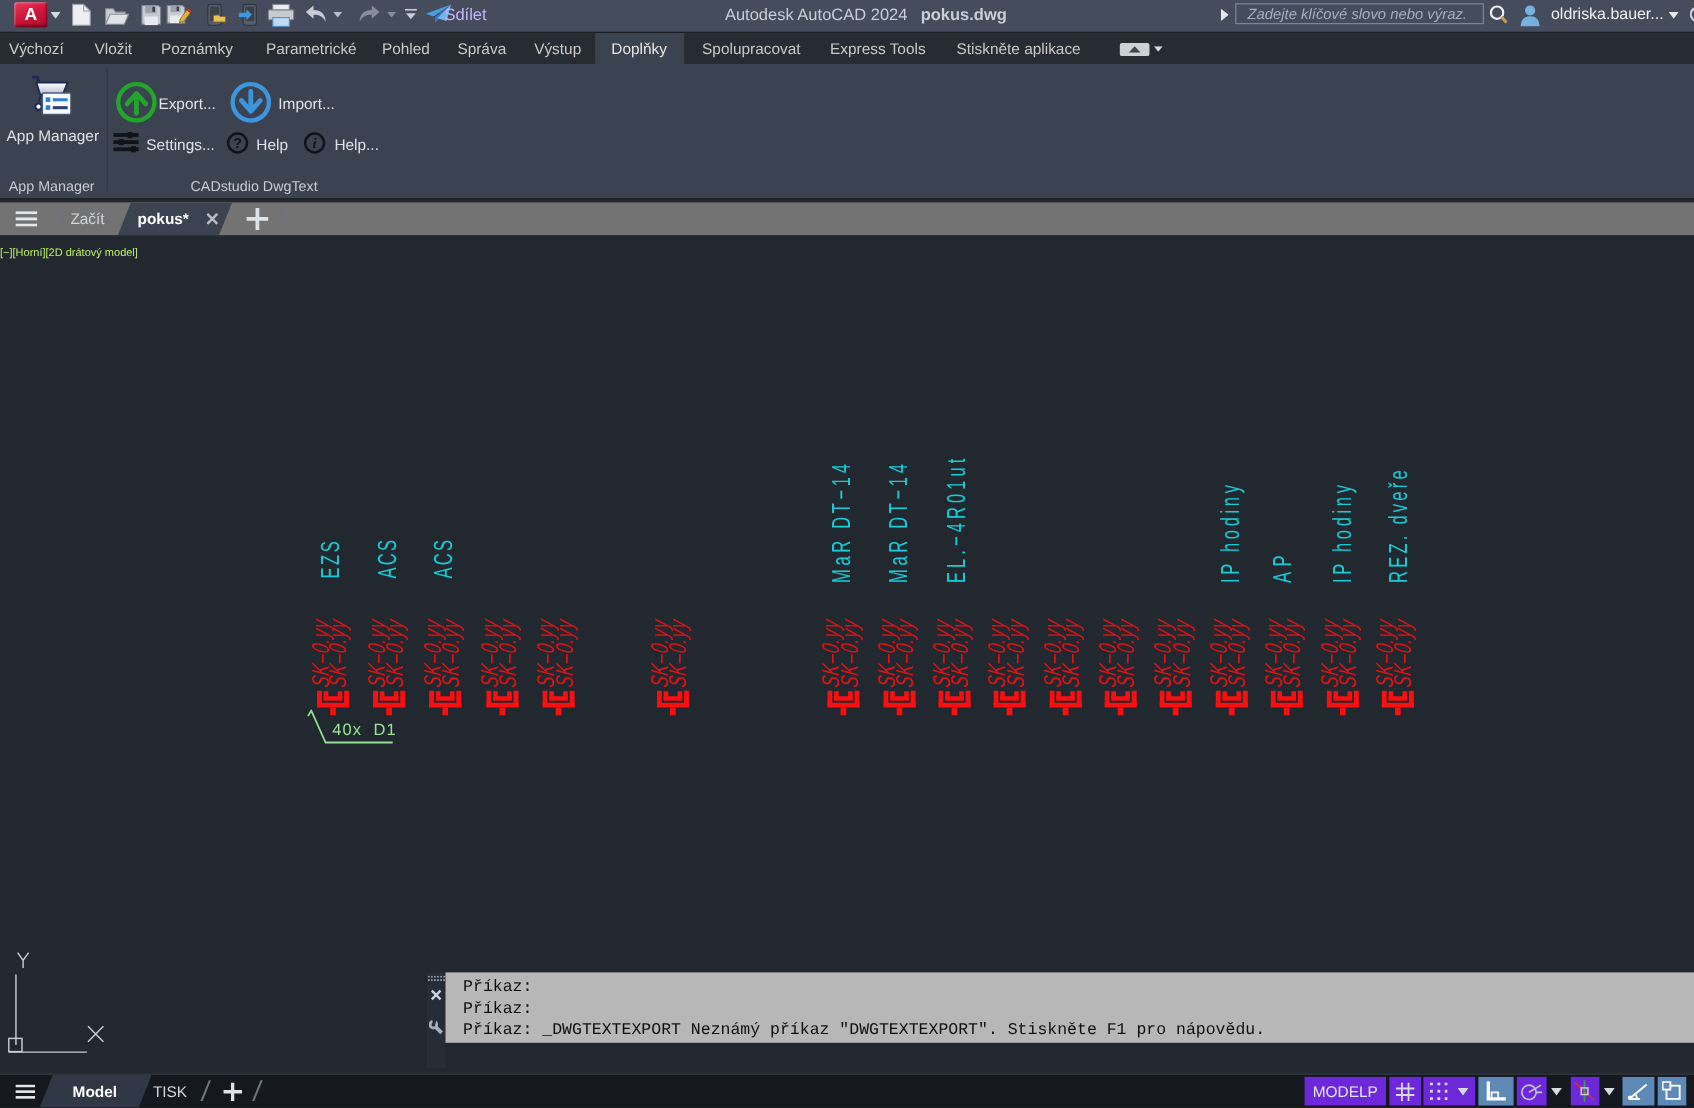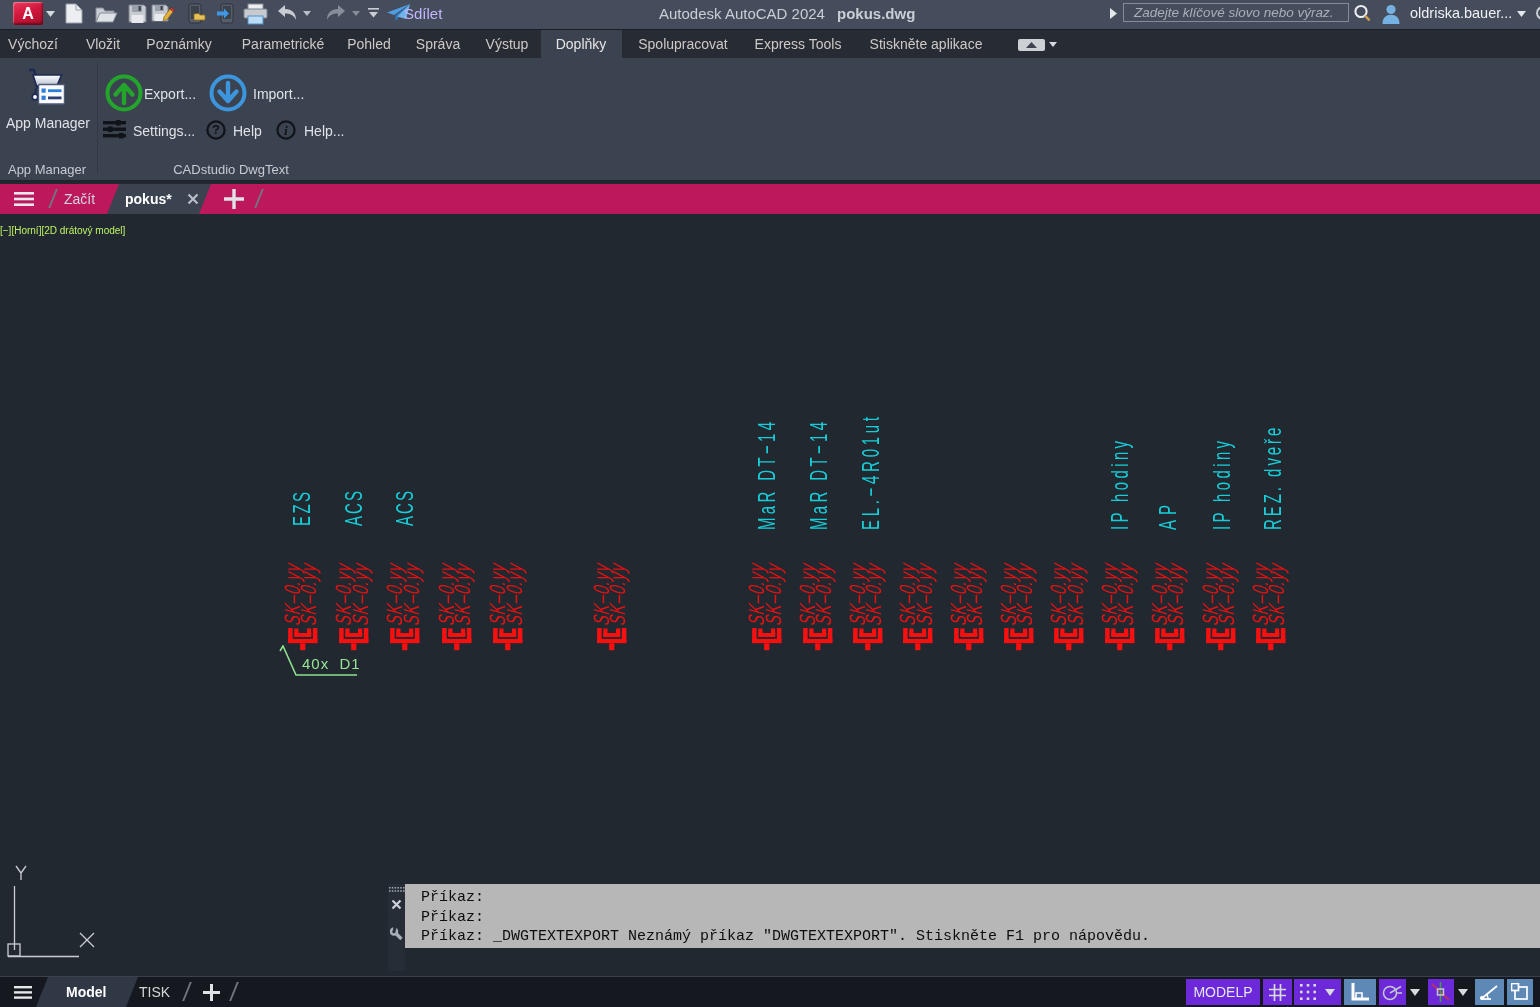--- a/index.html
+++ b/index.html
@@ -19,21 +19,21 @@
 .mtab.sel { color:#e8e6e4; }
 #dopl-bg { position:absolute; left:541px; top:0; width:81px; height:29px; background:#3b4250; }
 
 #ribbon { position:absolute; left:0; top:58px; width:1540px; height:124px;
   background:#3b4250; border-bottom:2px solid #20242b; }
 #ribbon .sep { position:absolute; left:97px; top:4px; width:1px; height:112px; background:#333944; }
 .rtxt { position:absolute; font-size:14px; color:#dfe2e6; white-space:nowrap; }
 .plabel { position:absolute; top:104px; font-size:13px; color:#c7cbd1; transform:translateX(-50%); white-space:nowrap; }
 
 #filetabs { position:absolute; left:0; top:184px; width:1540px; height:30px;
-  background:#be185d; }
+  background:#737373; }
 #activetab { position:absolute; left:107px; top:0; width:104px; height:30px;
   background:#3b4250; clip-path:polygon(12px 0, 100% 0, calc(100% - 12px) 100%, 0 100%); }
 .ftxt { position:absolute; top:0; height:30px; line-height:30px; font-size:14px; color:#d2d5da; white-space:nowrap; }
 .slash { position:absolute; top:5px; width:1.5px; height:19px; background:#70767f; transform:skewX(-22deg); }
 
 #canvas { position:absolute; left:0; top:214px; width:1540px; height:763px; background:#212830; }
 #vplabel { position:absolute; left:0px; top:11px; font-size:10px; color:#bef264; }
 .vt { position:absolute; transform-origin:0 0; transform:rotate(-90deg); white-space:nowrap; line-height:1; }
 .cy { font-size:15px; color:#17ced8; transform:rotate(-90deg) scaleY(1.58); }
 .rd { font-size:15px; letter-spacing:0.85px; color:#e61212; font-style:italic; transform:rotate(-90deg) scaleY(1.47) skewX(-12deg); }

